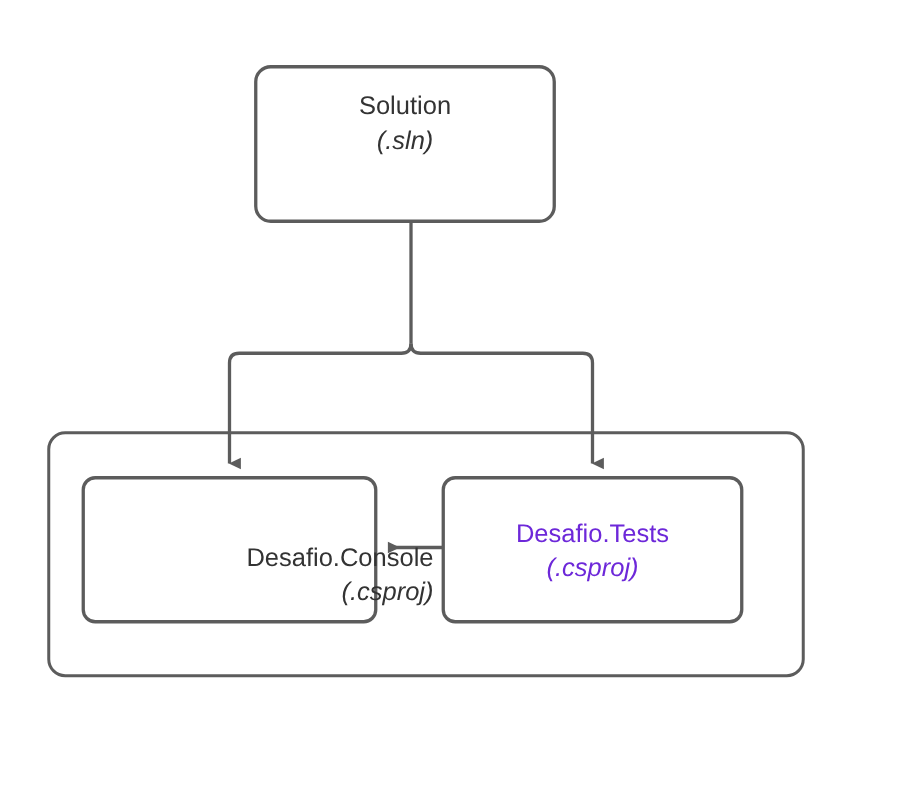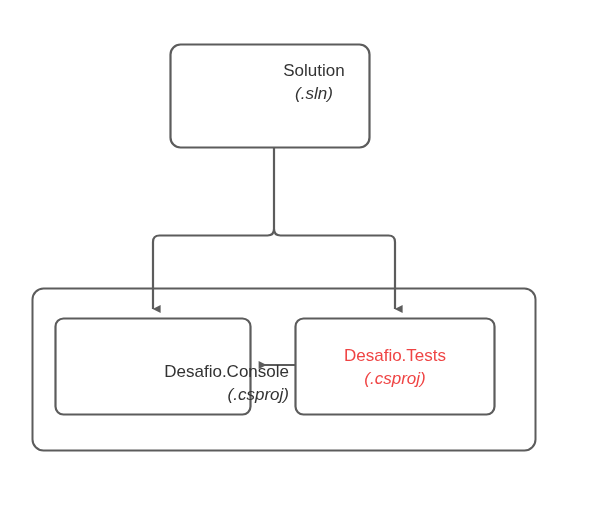--- a/index.html
+++ b/index.html
@@ -43,21 +43,20 @@
   }
   .node-label .line1 { display: block; }
   .node-label .line2 { display: block; font-style: italic; }
 
   
   #label-solution {
     left: 170px;
     top: 44px;
     width: 200px;
     height: 76px;
-    padding-left: 44px;
   }
   
   #label-console {
     left: 55px;
     top: 334px;
     width: 234px;
     height: 97px;
     align-items: flex-end;
   }
   
@@ -104,18 +103,18 @@
   <div class="node-label" id="label-solution" style="color: rgb(51, 51, 51);">
     <span class="line1">Solution</span>
     <span class="line2">(.sln)</span>
   </div>
 
   <div class="node-label" id="label-console" style="color: rgb(51, 51, 51);">
     <span class="line1">Desafio.Console</span>
     <span class="line2">(.csproj)</span>
   </div>
 
-  <div class="node-label" id="label-tests" style="color: #ef4444;">
+  <div class="node-label" id="label-tests" style="color: #6d28d9;">
     <span class="line1">Desafio.Tests</span>
     <span class="line2">(.csproj)</span>
   </div>
 
 </div>
 
 </body></html>

